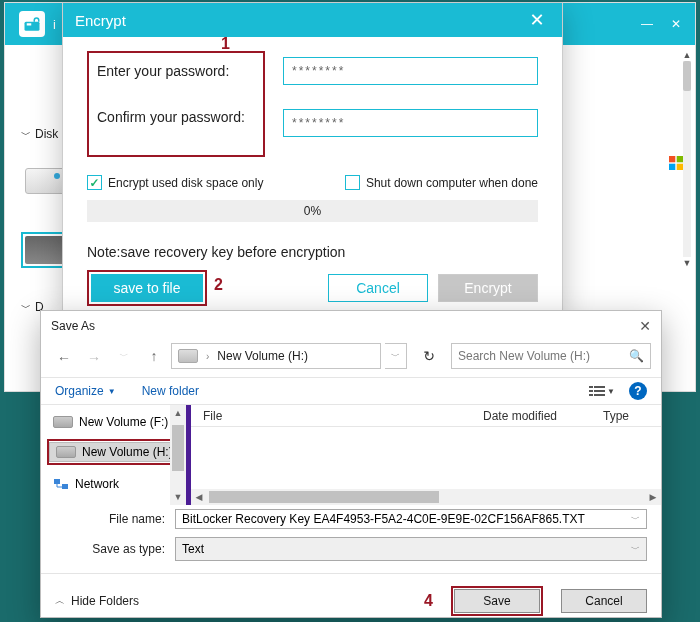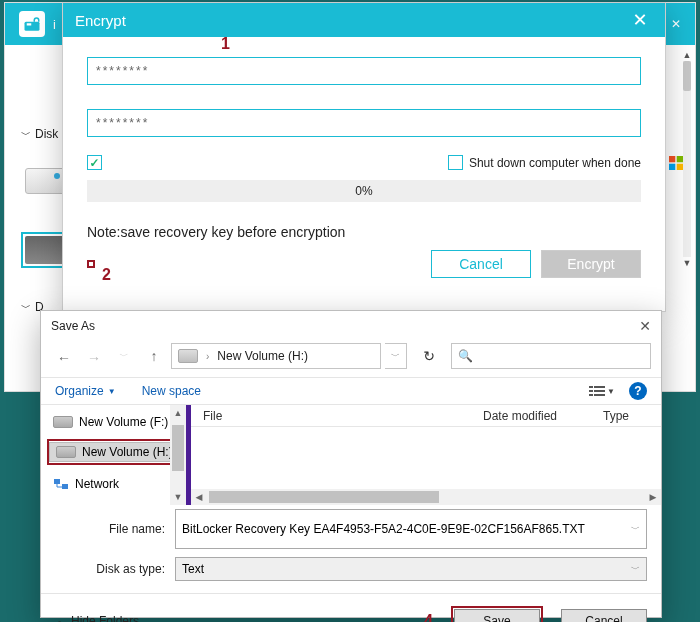--- a/index.html
+++ b/index.html
@@ -22,21 +22,21 @@
   .bg-drive-icon { width:40px; height:26px; background: linear-gradient(#f5f5f5,#ddd); border:1px solid #bbb; border-radius:3px; margin: 26px 0 0 4px; position:relative;}
   .bg-drive-icon::after { content:""; position:absolute; right:4px; top:4px; width:6px; height:6px; background:#3ad; border-radius:50%;}
   .bg-drive-win { position:relative; }
   .bg-drive-win .winflag { position:absolute; right:-4px; top:-12px; width:14px;height:14px;}
   .bg-selarea { margin-top:38px; width:56px; height:36px; border:2px solid #17b9d1; padding:2px; }
   .bg-selarea .dimg { width:100%; height:100%; background:linear-gradient(#666,#888); border-radius:2px;}
 
   .chev { font-size:10px; display:inline-block; margin-right:4px; color:#222;}
 
   
-  .dlg1 { position:absolute; left:62px; top:2px; width:604px; height:310px; background:#fff; border:1px solid #ccc; box-shadow:0 8px 28px rgba(0,0,0,.25); }
+  .dlg1 { position:absolute; left:62px; top:2px; width:501px; height:310px; background:#fff; border:1px solid #ccc; box-shadow:0 8px 28px rgba(0,0,0,.25); }
   .dlg1-titlebar { height:34px; background:#1abbd4; color:#fff; display:flex; align-items:center; justify-content:space-between; padding:0 12px; font-size:14px;}
   .dlg1-title { font-size:15px; }
   .dlg1-close { width:26px; text-align:center; font-size:18px; cursor:default;}
   .dlg1-body { padding: 14px 24px 16px 24px; position:relative; color:#222;}
   .pwlabel { font-size:14px; padding:4px 6px 4px 2px; white-space:nowrap;}
   .pwbox { border:2px solid #9a1725; padding:6px 6px 26px 6px; position:relative; }
   .mark { position:absolute; color:#9a1725; font-weight:bold; font-size:16px; }
   .pwinput { width:100%; border:1px solid #1abbd4; height:28px; padding:0 8px; letter-spacing:2px; color:#666;}
   .pwinput::placeholder { letter-spacing:normal; }
   .rowopts { display:flex; align-items:center; gap:14px; margin-top:18px;}
@@ -93,21 +93,21 @@
   .lh .c1 { width:280px;} .lh .c2 { width:120px;} .lh .c3 { flex:1;}
   .emptymsg { text-align:center; color:#555; margin-top:22px; font-size:12px;}
   .hsb { position:absolute; left:0; right:0; bottom:0; height:16px; background:#f1f1f1; display:flex;}
   .hsb .harr { width:16px; display:flex; align-items:center; justify-content:center; color:#666; font-size:9px;}
   .hsb .htrk { flex:1; position:relative;}
   .hsb .hth { position:absolute; top:2px; bottom:2px; left:2px; width:230px; background:#c1c1c1;}
 
   .fields { padding:4px 14px 2px 14px;}
   .frow { display:flex; align-items:center; gap:10px; margin-bottom:8px;}
   .flabel { width:110px; text-align:right; color:#222;}
-  .fname { flex:1; height:40px; border:1px solid #a9a9a9; padding:0 6px; background:#fff; display:flex; align-items:center; font-size:12px;}
+  .fname { flex:1; height:20px; border:1px solid #a9a9a9; padding:0 6px; background:#fff; display:flex; align-items:center; font-size:12px;}
   .fsel { flex:1; height:24px; border:1px solid #a9a9a9; padding:0 6px; background:#efefef; display:flex; align-items:center; justify-content:space-between; font-size:12px;}
   .fsel .dd, .fname .dd { font-size:9px; color:#555;}
   .fname { position:relative;}
   .fname .dd { position:absolute; right:6px;}
   hr.sep { border:none; border-top:1px solid #e4e4e4; margin:2px 0 8px 0;}
 
   .bottom { display:flex; align-items:center; justify-content:space-between; padding:4px 14px 10px 14px;}
   .hidefolders { display:flex; align-items:center; gap:6px; color:#222; font-size:12px;}
   .bbtns { display:flex; align-items:center; gap:18px;}
   .winbtn { width:86px; height:24px; border:1px solid #8b8b8b; background:#e1e1e1; font-size:12px; color:#111;}
@@ -161,45 +161,52 @@
 </div>
 
 <div class="dlg1">
   <div class="dlg1-titlebar">
     <span class="dlg1-title">Encrypt</span>
     <span class="dlg1-close">✕</span>
   </div>
   <div class="dlg1-body">
     <span class="mark" style="left:158px; top:-2px;">1</span>
     <div style="display:flex; align-items:flex-start; gap:18px;">
+      <div class="pwbox" style="width:178px;">
+        <div class="pwlabel">Enter your password:</div>
+        <div style="height:22px;"></div>
+        <div class="pwlabel">Confirm your password:</div>
+      </div>
       <div style="flex:1; display:flex; flex-direction:column; gap:24px; padding-top:6px;">
         <input class="pwinput" value="********" style="">
         <input class="pwinput" value="********" style="">
       </div>
     </div>
 
     <div class="rowopts">
       <div class="cbrow">
         <div class="cb">✓</div>
+        <span>Encrypt used disk space only</span>
       </div>
       <div style="flex:1;"></div>
       <div class="cbrow">
         <div class="cb empty">✓</div>
         <span>Shut down computer when done</span>
       </div>
     </div>
 
     <div class="bar">
         <span>0%</span>
       </div>
 
     <div class="note">Note:save recovery key before encryption</div>
 
     <div class="d1btns">
       <div class="savewrap">
+        <button class="btn-save">save to file</button>
         <span class="mark" style="right:-18px; top:4px;">2</span>
       </div>
       <div class="d1spacer"></div>
       <button class="btn-cancel1">Cancel</button>
       <button class="btn-encrypt">Encrypt</button>
     </div>
   </div>
 </div>
 
 <div class="dlg2">
@@ -214,31 +221,32 @@
     <div class="navbtn disabled" style="font-size:9px;">﹀</div>
     <div class="navbtn">↑</div>
     <div class="addrbar">
       <div class="drv"></div>
       <span class="chevsep">›</span>
       <span class="loc">New Volume (H:)</span>
     </div>
     <div class="addrdrop">﹀</div>
     <div class="refresh">↻</div>
     <div class="searchbox">
+      <span>Search New Volume (H:)</span>
       <span>🔍</span>
     </div>
   </div>
 
   <div class="toolbar">
     <div class="toolbar-left">
       <span class="tlink">
           <span>Organize</span>
           <span class="dd">▼</span>
         </span>
-      <span class="tlink">New space</span>
+      <span class="tlink">New folder</span>
     </div>
     <div class="toolbar-right">
       <span class="viewbtn">
         <svg width="16" height="12">
             <rect x="0" y="1" width="4" height="2" fill="#555"></rect>
             <rect x="5" y="1" width="11" height="2" fill="#555"></rect>
             <rect x="0" y="5" width="4" height="2" fill="#555"></rect>
             <rect x="5" y="5" width="11" height="2" fill="#555"></rect>
             <rect x="0" y="9" width="4" height="2" fill="#555"></rect>
             <rect x="5" y="9" width="11" height="2" fill="#555"></rect>
@@ -300,21 +308,21 @@
 
   <div class="fields">
     <div class="frow">
       <div class="flabel">File name:</div>
       <div class="fname">
           <span>BitLocker Recovery Key EA4F4953-F5A2-4C0E-9E9E-02CF156AF865.TXT</span>
           <span class="dd">﹀</span>
         </div>
     </div>
     <div class="frow">
-      <div class="flabel">Disk as type:</div>
+      <div class="flabel">Save as type:</div>
       <div class="fsel">
           <span>Text</span>
           <span class="dd">﹀</span>
         </div>
     </div>
   </div>
   <hr class="sep">
   <div class="bottom">
     <div class="hidefolders">
         <span style="font-size:10px;">︿</span>

